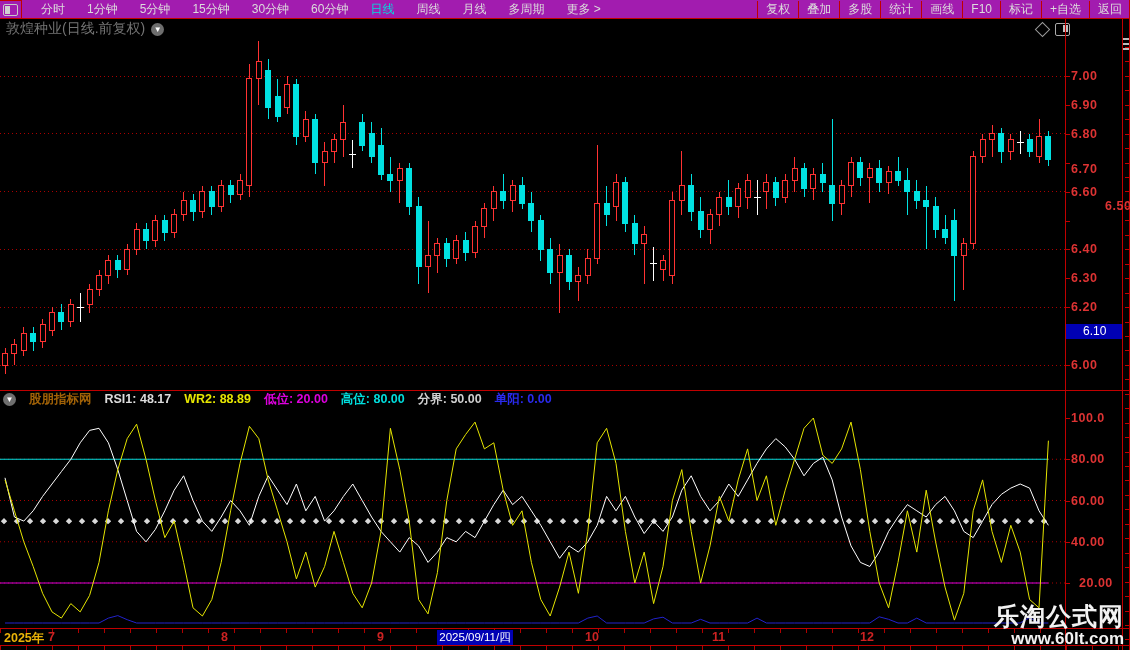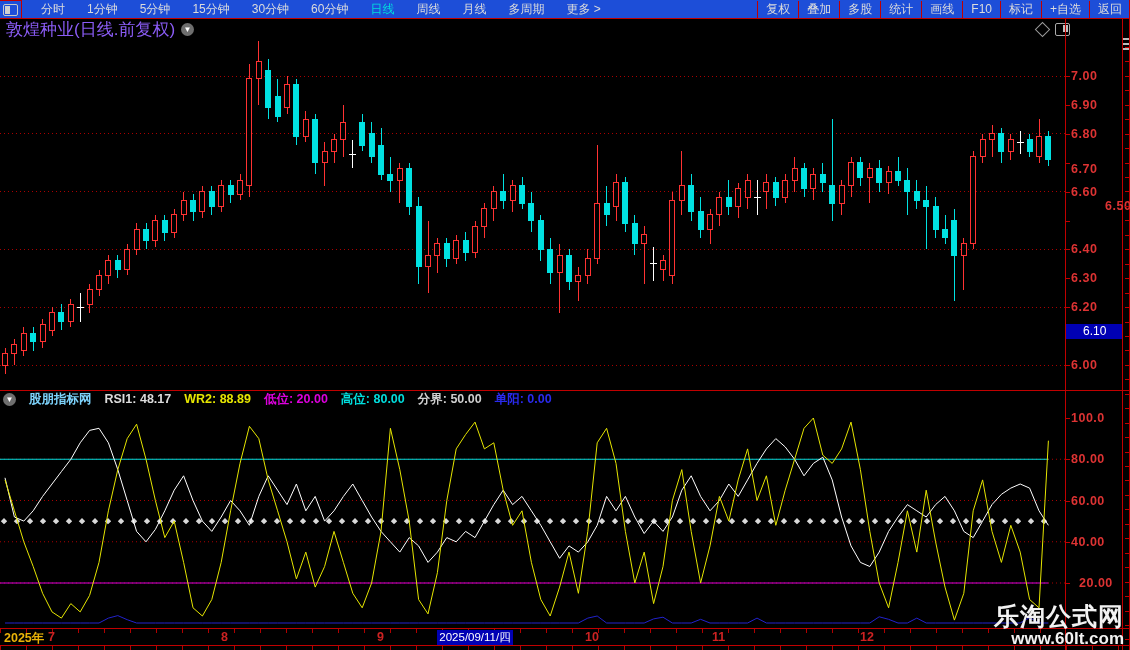--- a/index.html
+++ b/index.html
@@ -1,31 +1,31 @@
 <!DOCTYPE html>
 <html><head>
 <meta charset="utf-8">
 <style>
   html,body{margin:0;padding:0;background:#000;}
   body{position:relative;width:1130px;height:650px;overflow:hidden;
        font-family:"Liberation Sans","DejaVu Sans",sans-serif;}
   .abs{position:absolute;}
   
-  #toolbar{left:0;top:0;width:1130px;height:18px;background:#1d4ed8;border-bottom:1px solid #c00000;display:flex;}
+  #toolbar{left:0;top:0;width:1130px;height:18px;background:#a21caf;border-bottom:1px solid #c00000;display:flex;}
   #tb-iconbox{width:22px;height:18px;border-right:1px solid #c00000;box-sizing:border-box;display:flex;align-items:center;justify-content:center;border-top:1px solid #c00000;}
   #tb-icon{width:13px;height:10px;border:1px solid #c8c8c8;border-radius:2px;position:relative;}
   #tb-icon::after{content:"";position:absolute;left:1px;top:1px;width:5px;height:8px;background:#d0d0d0;}
   #tb-left{display:flex;align-items:center;height:18px;padding-left:8px;gap:0;}
   #tb-left .tbitem{color:#dcdcdc;font-size:12px;line-height:18px;padding:0 11px;white-space:nowrap;cursor:default;}
   #tb-left .tbitem.active{color:#00dddd;}
   #tb-right{display:flex;align-items:center;height:18px;margin-left:auto;}
   #tb-right .tbitem{color:#dcdcdc;font-size:12px;line-height:17px;padding:0 8px;border-left:1px solid #c00000;white-space:nowrap;cursor:default;}
   
   #titlebar{left:6px;top:20px;height:18px;display:flex;align-items:center;gap:6px;}
-  #title-text{color:#8b5cf6;font-size:17px;white-space:nowrap;}
+  #title-text{color:#737373;font-size:14px;white-space:nowrap;}
   .circle-chevron{width:13px;height:13px;border-radius:50%;background:#6e6e6e;color:#fff;font-size:8px;line-height:13px;text-align:center;display:inline-block;}
   #corner-icons{left:1037px;top:23px;display:flex;gap:7px;align-items:center;}
   #diamond-icon{width:9px;height:9px;border:1px solid #999;transform:rotate(45deg);}
   #panel-icon{width:13px;height:11px;border:1px solid #aaa;border-radius:2px;position:relative;}
   #panel-icon::after{content:"";position:absolute;right:1px;top:1px;width:5px;height:7px;background:#c0c0c0;}
   #hamburger-icon{left:1123px;top:38px;width:7px;}
   #hamburger-icon div{height:2px;background:#bdbdbd;margin-bottom:3px;}
   
   .redline-h{background:#c00000;height:1px;}
   .redline-v{background:#c00000;width:1px;}
@@ -323,21 +323,21 @@
     <line x1="1029.6000000000001" y1="93.80000000000007" x2="1029.6000000000001" y2="116.92000000000007" stroke="#00e1e1" stroke-width="1"></line>
     <rect x="1027.1000000000001" y="99.57999999999993" width="5" height="11.560000000000002" fill="#00e1e1" stroke="#00e1e1" stroke-width="1"></rect>
     <line x1="1039" y1="79.35000000000011" x2="1039" y2="122.69999999999993" stroke="#ff3232" stroke-width="1"></line>
     <rect x="1036.5" y="96.69" width="5" height="20.230000000000075" fill="#000000" stroke="#ff3232" stroke-width="1"></rect>
     <line x1="1048.4" y1="90.91000000000011" x2="1048.4" y2="125.58999999999989" stroke="#00e1e1" stroke-width="1"></line>
     <rect x="1045.9" y="96.69" width="5" height="23.120000000000005" fill="#00e1e1" stroke="#00e1e1" stroke-width="1"></rect>
   </svg>
 
 <div class="abs" id="ind-header">
   <span class="circle-chevron">▼</span>
-<span class="hitem" style="color: #7dd3fc; text-align: right;">股朋指标网</span>
+<span class="hitem" style="color: #a16207; text-align: right;">股朋指标网</span>
     <span class="hitem" style="color: rgb(220, 220, 220);">RSI1: 48.17</span>
     <span class="hitem" style="color: rgb(230, 230, 0);">WR2: 88.89</span>
     <span class="hitem" style="color: rgb(221, 0, 221);">低位: 20.00</span>
     <span class="hitem" style="color: rgb(0, 221, 221);">高位: 80.00</span>
     <span class="hitem" style="color: rgb(207, 207, 207);">分界: 50.00</span>
     <span class="hitem" style="color: rgb(42, 42, 238);">单阳: 0.00</span>
   </div>
 
 <svg class="abs" id="ind-svg" style="left:0;top:408px;" width="1065" height="220">
     <line x1="0" y1="51.25" x2="1065" y2="51.25" stroke="#aa0000" stroke-width="1" stroke-dasharray="1,3"></line>

